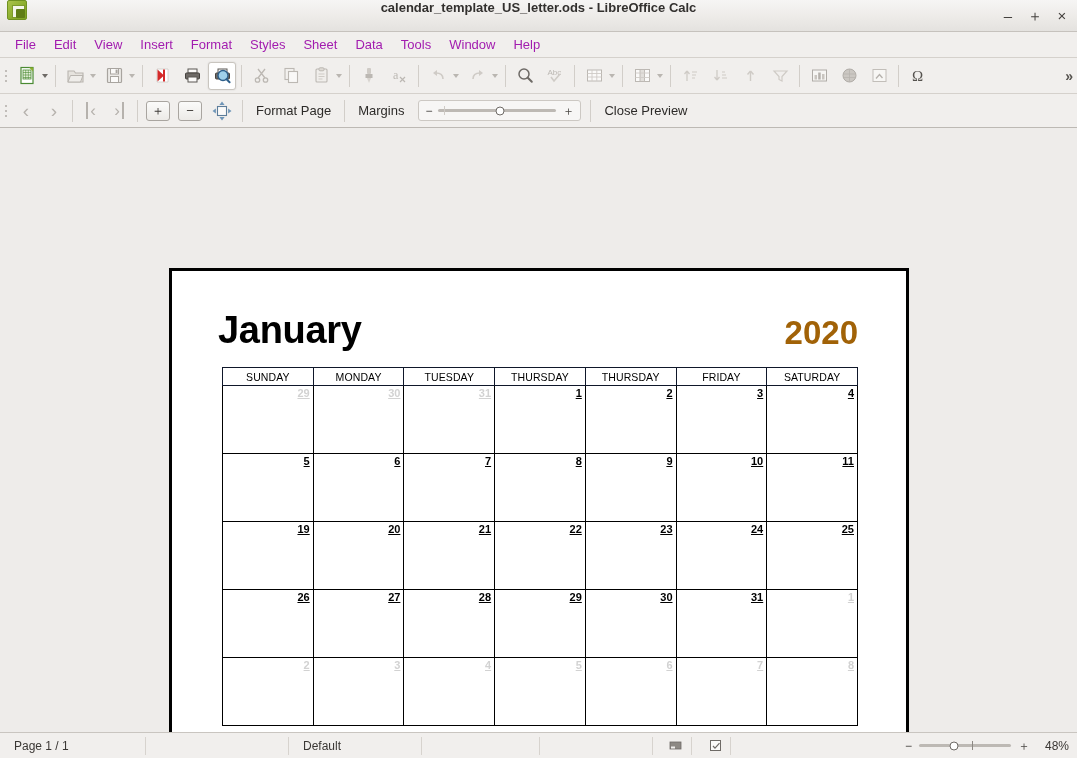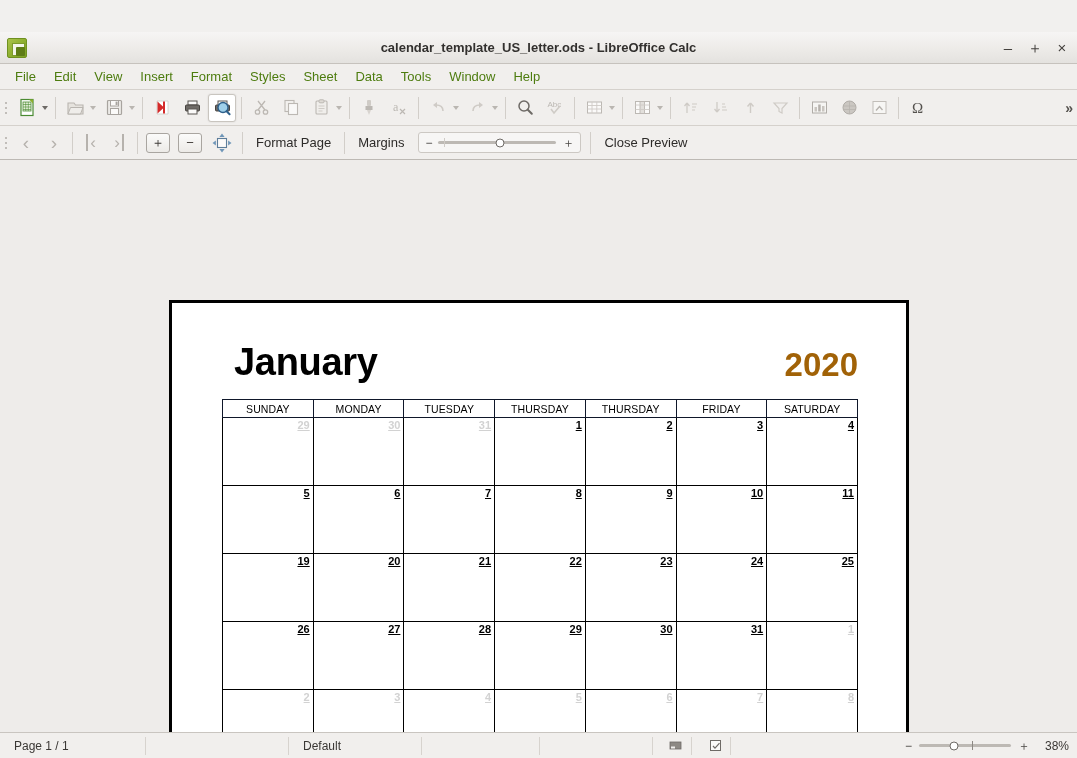--- a/index.html
+++ b/index.html
@@ -14,23 +14,22 @@
     width: 1077px; height: 758px;
     display: flex; flex-direction: column;
     background: #f1f0ee;
   }
 
   
   .titlebar {
     height: 32px; min-height: 28px;
     background: linear-gradient(to bottom, #f6f5f4 0%, #eceae7 60%, #e4e2df 100%);
     border-bottom: 1px solid #c6c2bd;
-    display: flex; align-items: center;
+    display: flex; 
     position: relative;
-    margin-top: 32px;
   }
   .app-icon {
     width: 20px; height: 20px; margin-left: 7px;
     border-radius: 2px;
     background: linear-gradient(135deg,#aac34a 0%, #8cae2e 55%, #7da226 100%);
     border: 1px solid #6f9120;
     position: relative;
   }
   .app-icon::after {
     content: ""; position: absolute;
@@ -61,21 +60,21 @@
 
   
   .menubar {
     height: 26px; min-height: 26px;
     background: #f1efed;
     border-bottom: 1px solid #d5d1cc;
     display: flex; align-items: center;
     padding-left: 6px;
   }
   .menu-item {
-    font-size: 13px; color: #4d7c0f;
+    font-size: 13px; color: #a21caf;
     padding: 3px 9px; border-radius: 2px;
   }
 
   
   .toolbar {
     height: 36px; min-height: 36px;
     background: #f1efed;
     border-bottom: 1px solid #d5d1cc;
     display: flex; align-items: center;
     padding-left: 2px; position: relative;
@@ -168,21 +167,21 @@
     position: absolute;
     left: 169px; top: 140px;
     width: 740px; height: 586px;
     background: #ffffff;
     border: 3px solid #000000;
   }
   .page-inner { position: absolute; inset: 0; padding: 0; }
 
   .cal-title-row {
     position: absolute;
-    left: 62px; right: 48px; top: 40px;
+    left: 46px; right: 48px; top: 40px;
     display: flex; align-items: flex-end; justify-content: space-between;
   }
   .month-name {
     font-family: "Liberation Sans", sans-serif;
     font-size: 38px; font-weight: bold; color: #000;
     letter-spacing: -0.3px; line-height: 1;
   }
   .year-name {
     font-family: "Liberation Sans", sans-serif;
     font-size: 33px; font-weight: bold; color: #a16207;
@@ -636,17 +635,17 @@
     </div>
     <div class="sb-cell noborder" style="min-width:150px;"></div>
 
     <div class="sb-zoom-wrap">
       <span class="slider-sign">−</span>
       <div class="sb-slider">
         <div class="sb-mid"></div>
         <div class="sb-knob"></div>
       </div>
       <span class="slider-sign">＋</span>
-      <span class="sb-pct">38%</span>
+      <span class="sb-pct">48%</span>
     </div>
   </div>
 
 </div>
 
 </body></html>

